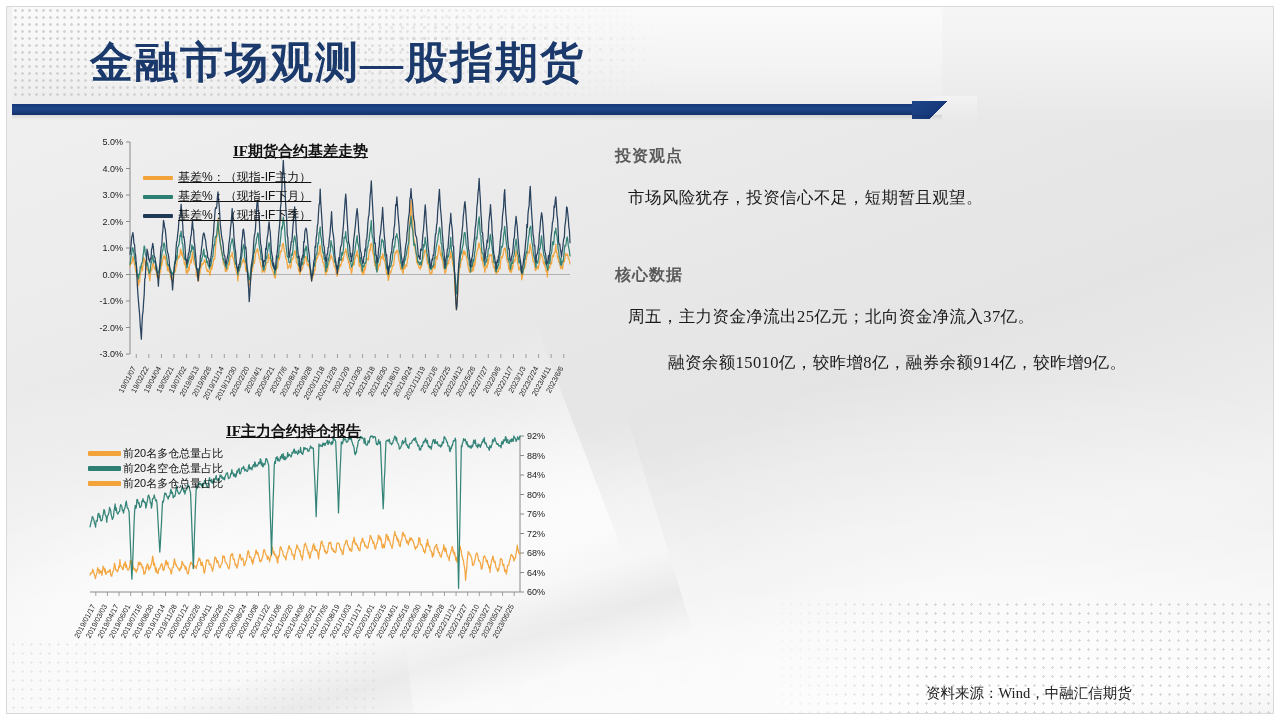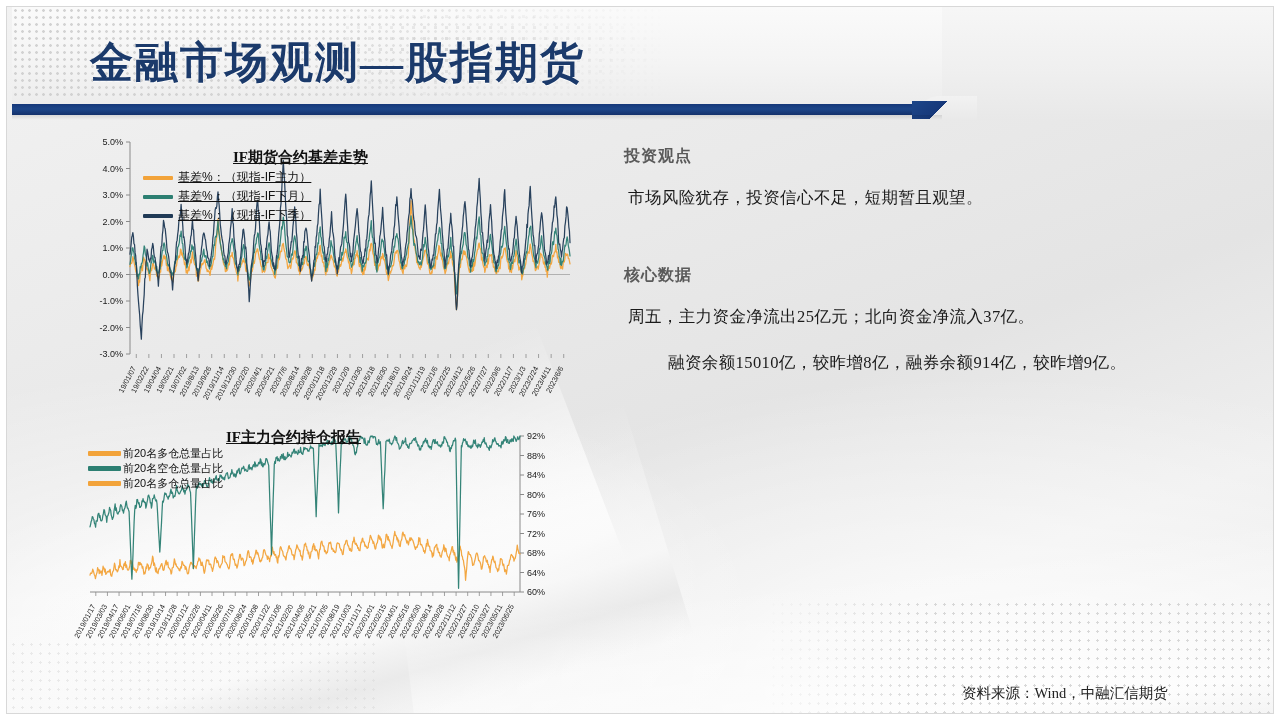--- a/index.html
+++ b/index.html
@@ -69,42 +69,42 @@
      background:linear-gradient(to bottom,rgba(0,0,0,.10),rgba(0,0,0,0));}
   #title{position:absolute;left:78px;top:34px;
      font-family:"Liberation Serif", serif;font-size:43px;font-weight:700;
      color:#1b3a6b;letter-spacing:2px;white-space:nowrap;
      text-shadow:0 1px 0 rgba(255,255,255,.8);}
 
   
   #chart1{position:absolute;left:58px;top:134px;width:520px;height:290px;z-index:12;}
   #chart2{position:absolute;left:58px;top:420px;width:530px;height:265px;z-index:12;}
   .chart-title{position:absolute;font-family:"Liberation Serif",serif;font-weight:700;
-     color:#111;text-decoration:underline;white-space:nowrap;margin-top:6px;}
+     color:#111;text-decoration:underline;white-space:nowrap;}
   #c1-title{left:175px;top:8px;font-size:15px;}
   #c2-title{left:168px;top:2px;font-size:15px;}
   .legend{position:absolute;font-family:"Liberation Sans",sans-serif;color:#111;}
   .legend-row{display:flex;align-items:center;white-space:nowrap;}
   .legend-swatch{display:inline-block;width:30px;height:4px;margin-right:5px;border-radius:1px;}
   #c1-legend{left:85px;top:34px;font-size:12px;line-height:19px;text-decoration:underline;}
   #c2-legend{left:30px;top:26px;font-size:11px;line-height:15px;text-align:center;}
   #c2-legend .legend-swatch{width:33px;height:5px;margin-right:2px;}
   .axis-label{font-family:"Liberation Sans",sans-serif;font-size:9px;fill:#1a1a1a;}
   .axis-label-sm{font-family:"Liberation Sans",sans-serif;font-size:7.4px;fill:#1a1a1a;}
 
   
   #panel{position:absolute;left:612px;top:146px;width:630px;z-index:15;
      font-family:"Liberation Serif",serif;color:#1a1a1a;}
-  .sec-head{font-size:16px;font-weight:700;color:#5a5a5a;margin:0 0 9px 12px;letter-spacing:1px;}
+  .sec-head{font-size:16px;font-weight:700;color:#5a5a5a;margin:0 0 9px 3px;letter-spacing:1px;}
   .sec-body{font-size:16.5px;line-height:30px;margin:16px;letter-spacing:.4px;}
   .sec-body.indent{text-indent:40px;}
   .gap{height:22px;}
   .gap-sm{height:14px;}
 
-  #source{position:absolute;left:962px;top:684px;z-index:18;
+  #source{position:absolute;left:926px;top:684px;z-index:18;
      font-family:"Liberation Serif",serif;font-size:14.5px;color:#222;white-space:nowrap;}
 </style>
 </head>
 <body>
 
 <div id="slide">
 
   <div class="swoosh" id="sw1"></div>
   <div class="swoosh" id="sw2"></div>
   <div class="swoosh" id="sw3"></div>

